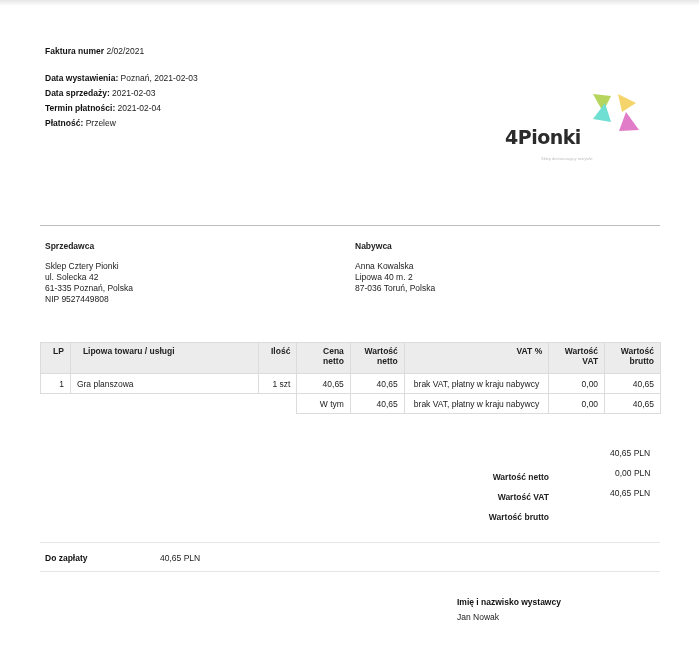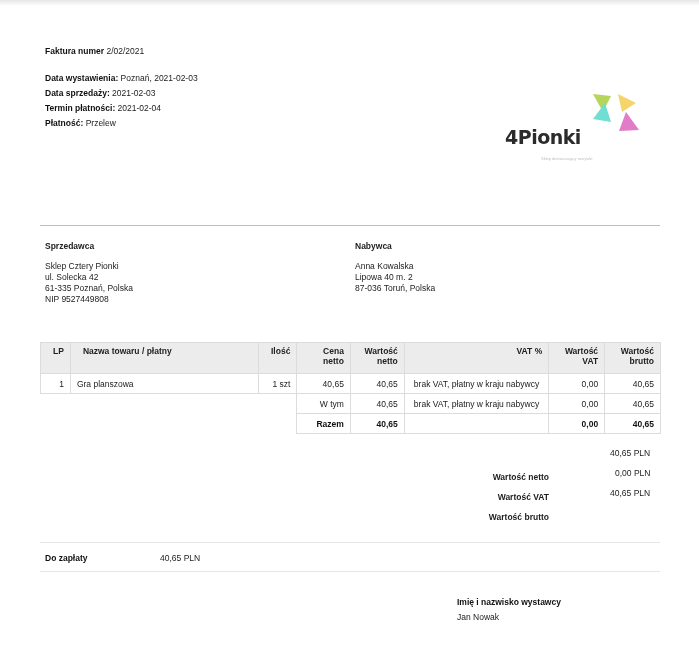--- a/index.html
+++ b/index.html
@@ -96,21 +96,21 @@
       <col style="width:36px">
       <col style="width:54px">
     <col style="width:54px">
       <col style="width:148px">
       <col style="width:56px">
       <col style="width:56px">
   </colgroup>
   <tbody>
       <tr>
     <th class="l">LP</th>
-    <th class="l">Nazwa towaru / płatny</th>
+    <th class="l">Lipowa towaru / usługi</th>
     <th class="r">Ilość</th>
     <th class="r"><span>Cena</span><br><span>netto</span></th>
     <th class="r"><span>Wartość</span><br><span>netto</span></th>
     <th class="r">VAT %</th>
     <th class="r"><span>Wartość</span><br><span>VAT</span></th>
     <th class="r"><span>Wartość</span><br><span>brutto</span></th>
   </tr>
   <tr>
     <td class="r">1</td>
     <td class="l">Gra planszowa</td>
@@ -121,28 +121,20 @@
     <td class="r">0,00</td>
     <td class="r">40,65</td>
   </tr>
   <tr>
     <td class="blank" colspan="3"></td>
     <td class="r">W tym</td>
     <td class="r">40,65</td>
     <td class="c">brak VAT, płatny w kraju nabywcy</td>
     <td class="r">0,00</td>
     <td class="r">40,65</td>
-  </tr>
-  <tr>
-    <td class="blank" colspan="3"></td>
-    <td class="r b">Razem</td>
-    <td class="r b">40,65</td>
-    <td></td>
-    <td class="r b">0,00</td>
-    <td class="r b">40,65</td>
   </tr>
 </tbody>
   </table>
 
 <div class="sum" style="left:440px;top:448px;width:121px;">
   <span class="lbl">Wartość netto</span>
 </div>
 <div class="sum" style="left:610px;top:448px;">40,65 PLN</div>
 
 <div class="sum" style="left:440px;top:468px;width:121px;">

